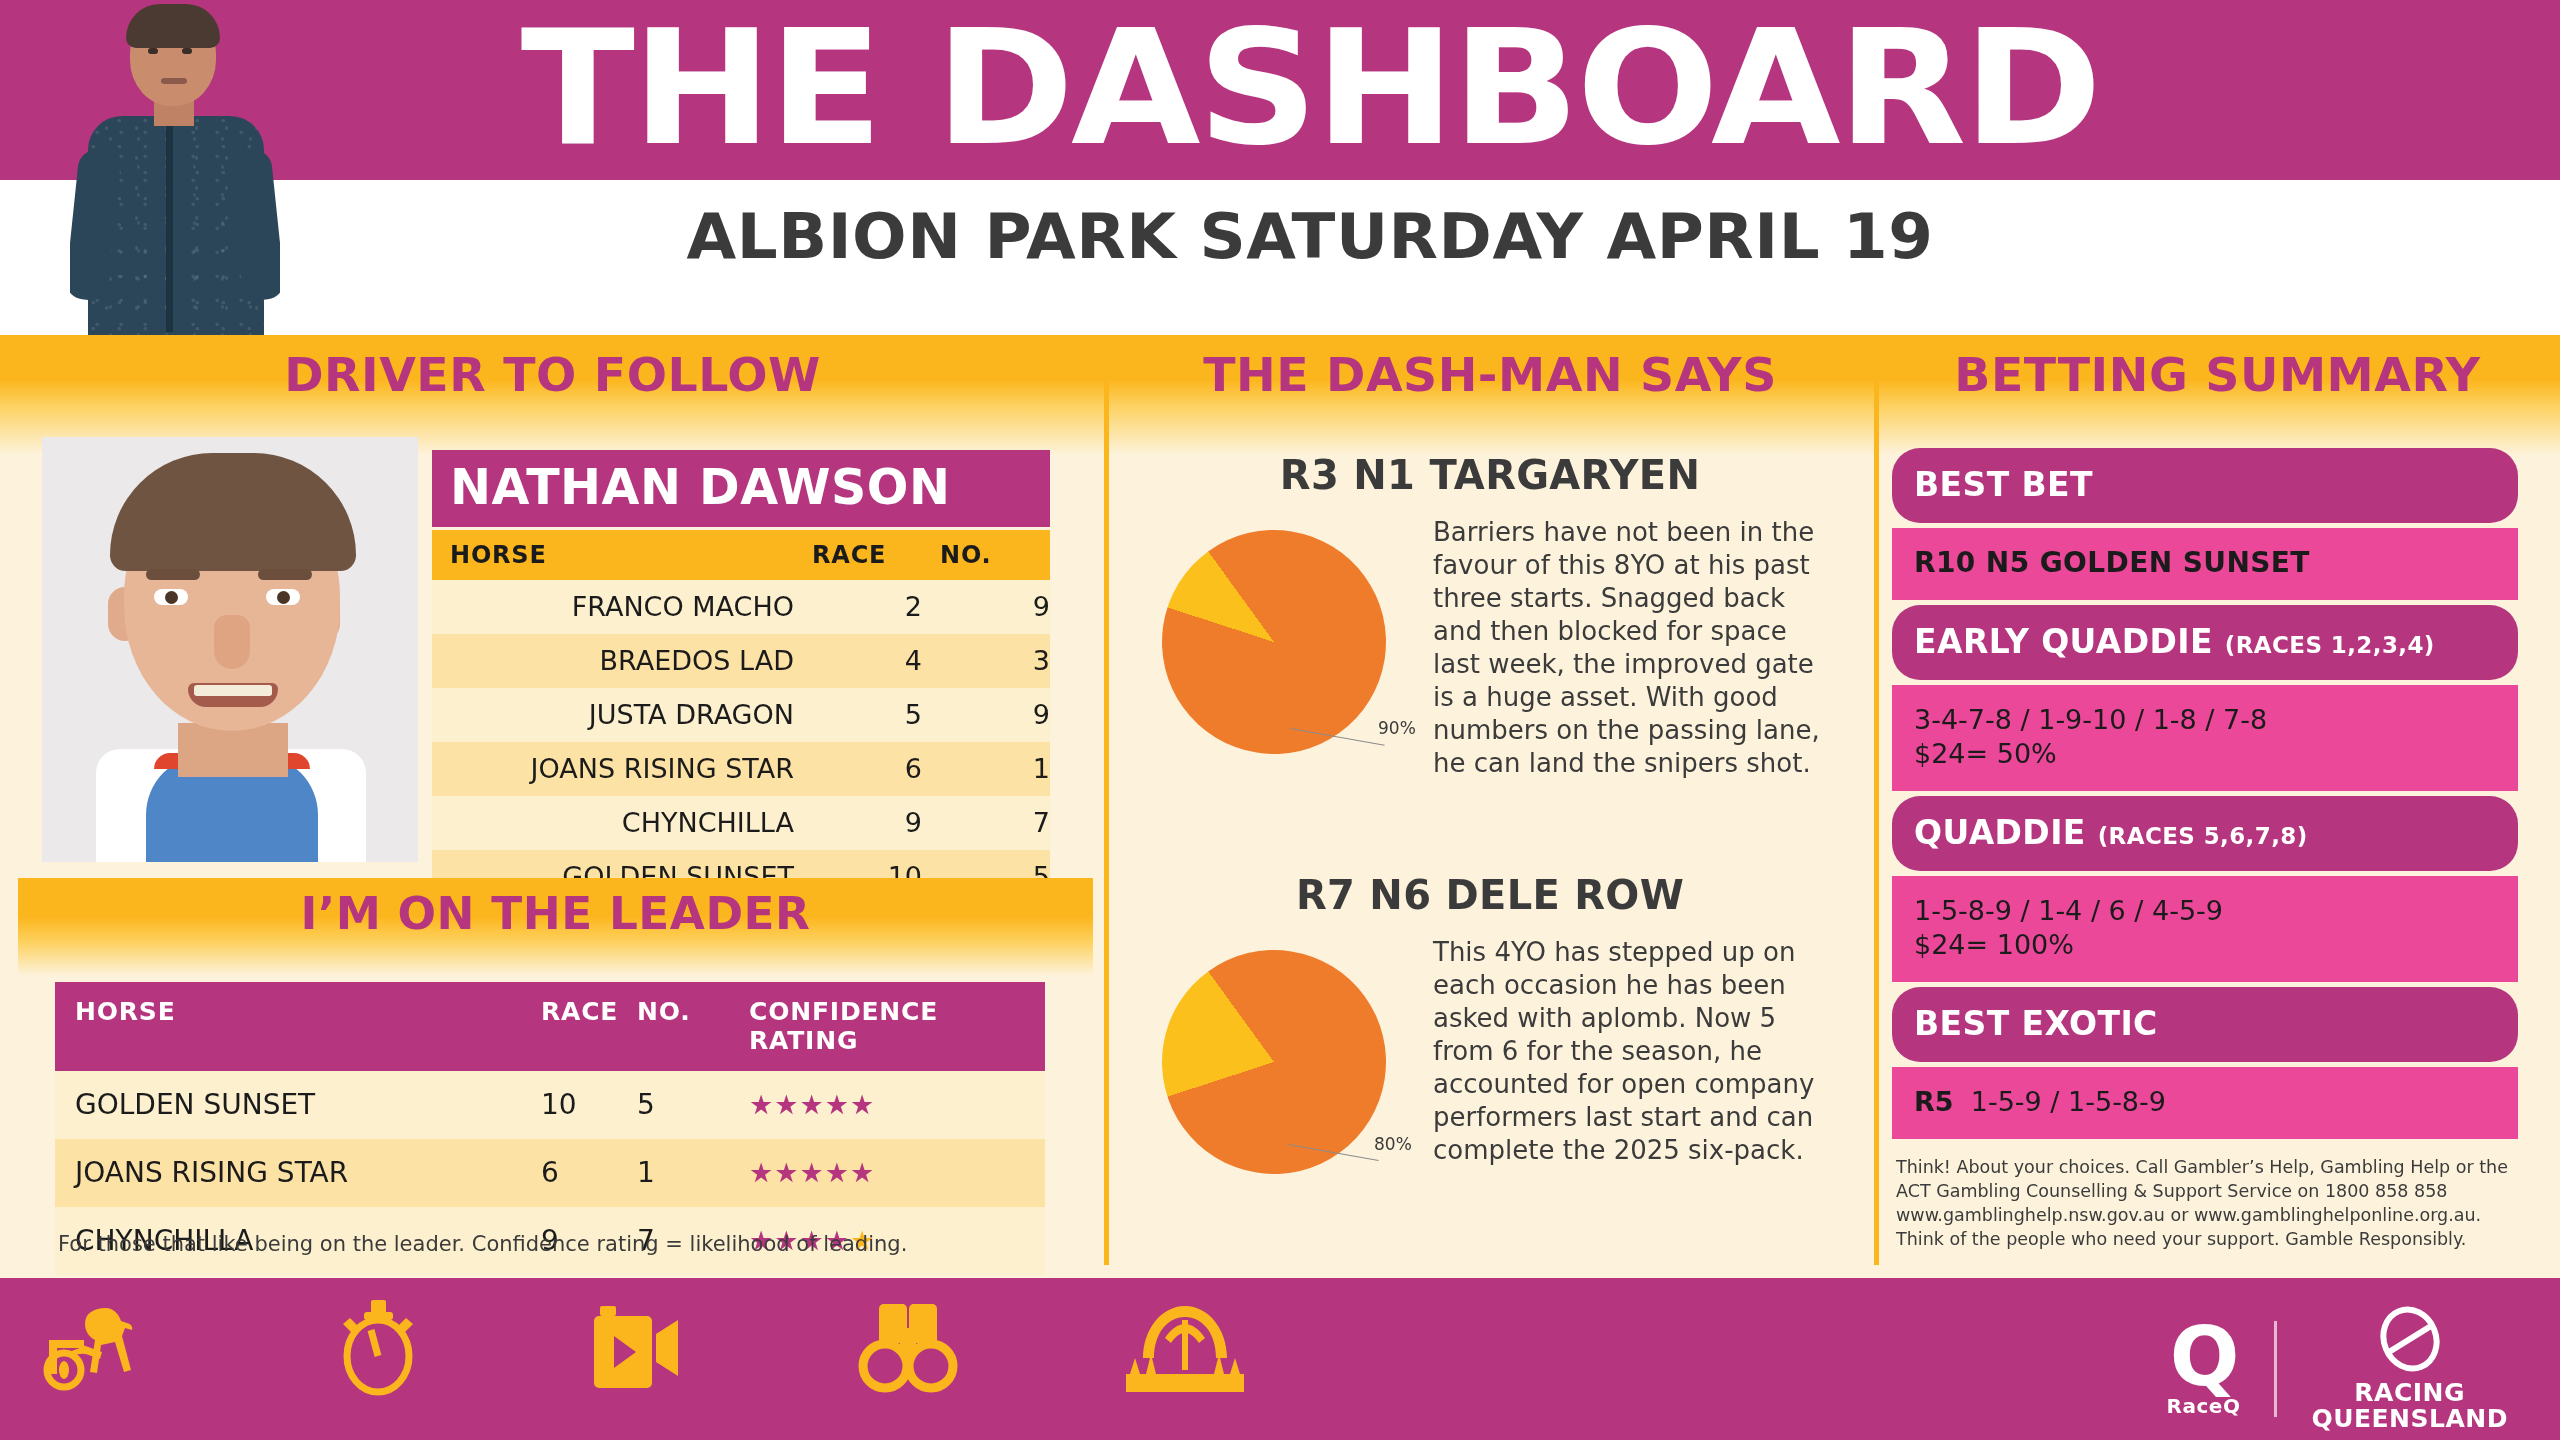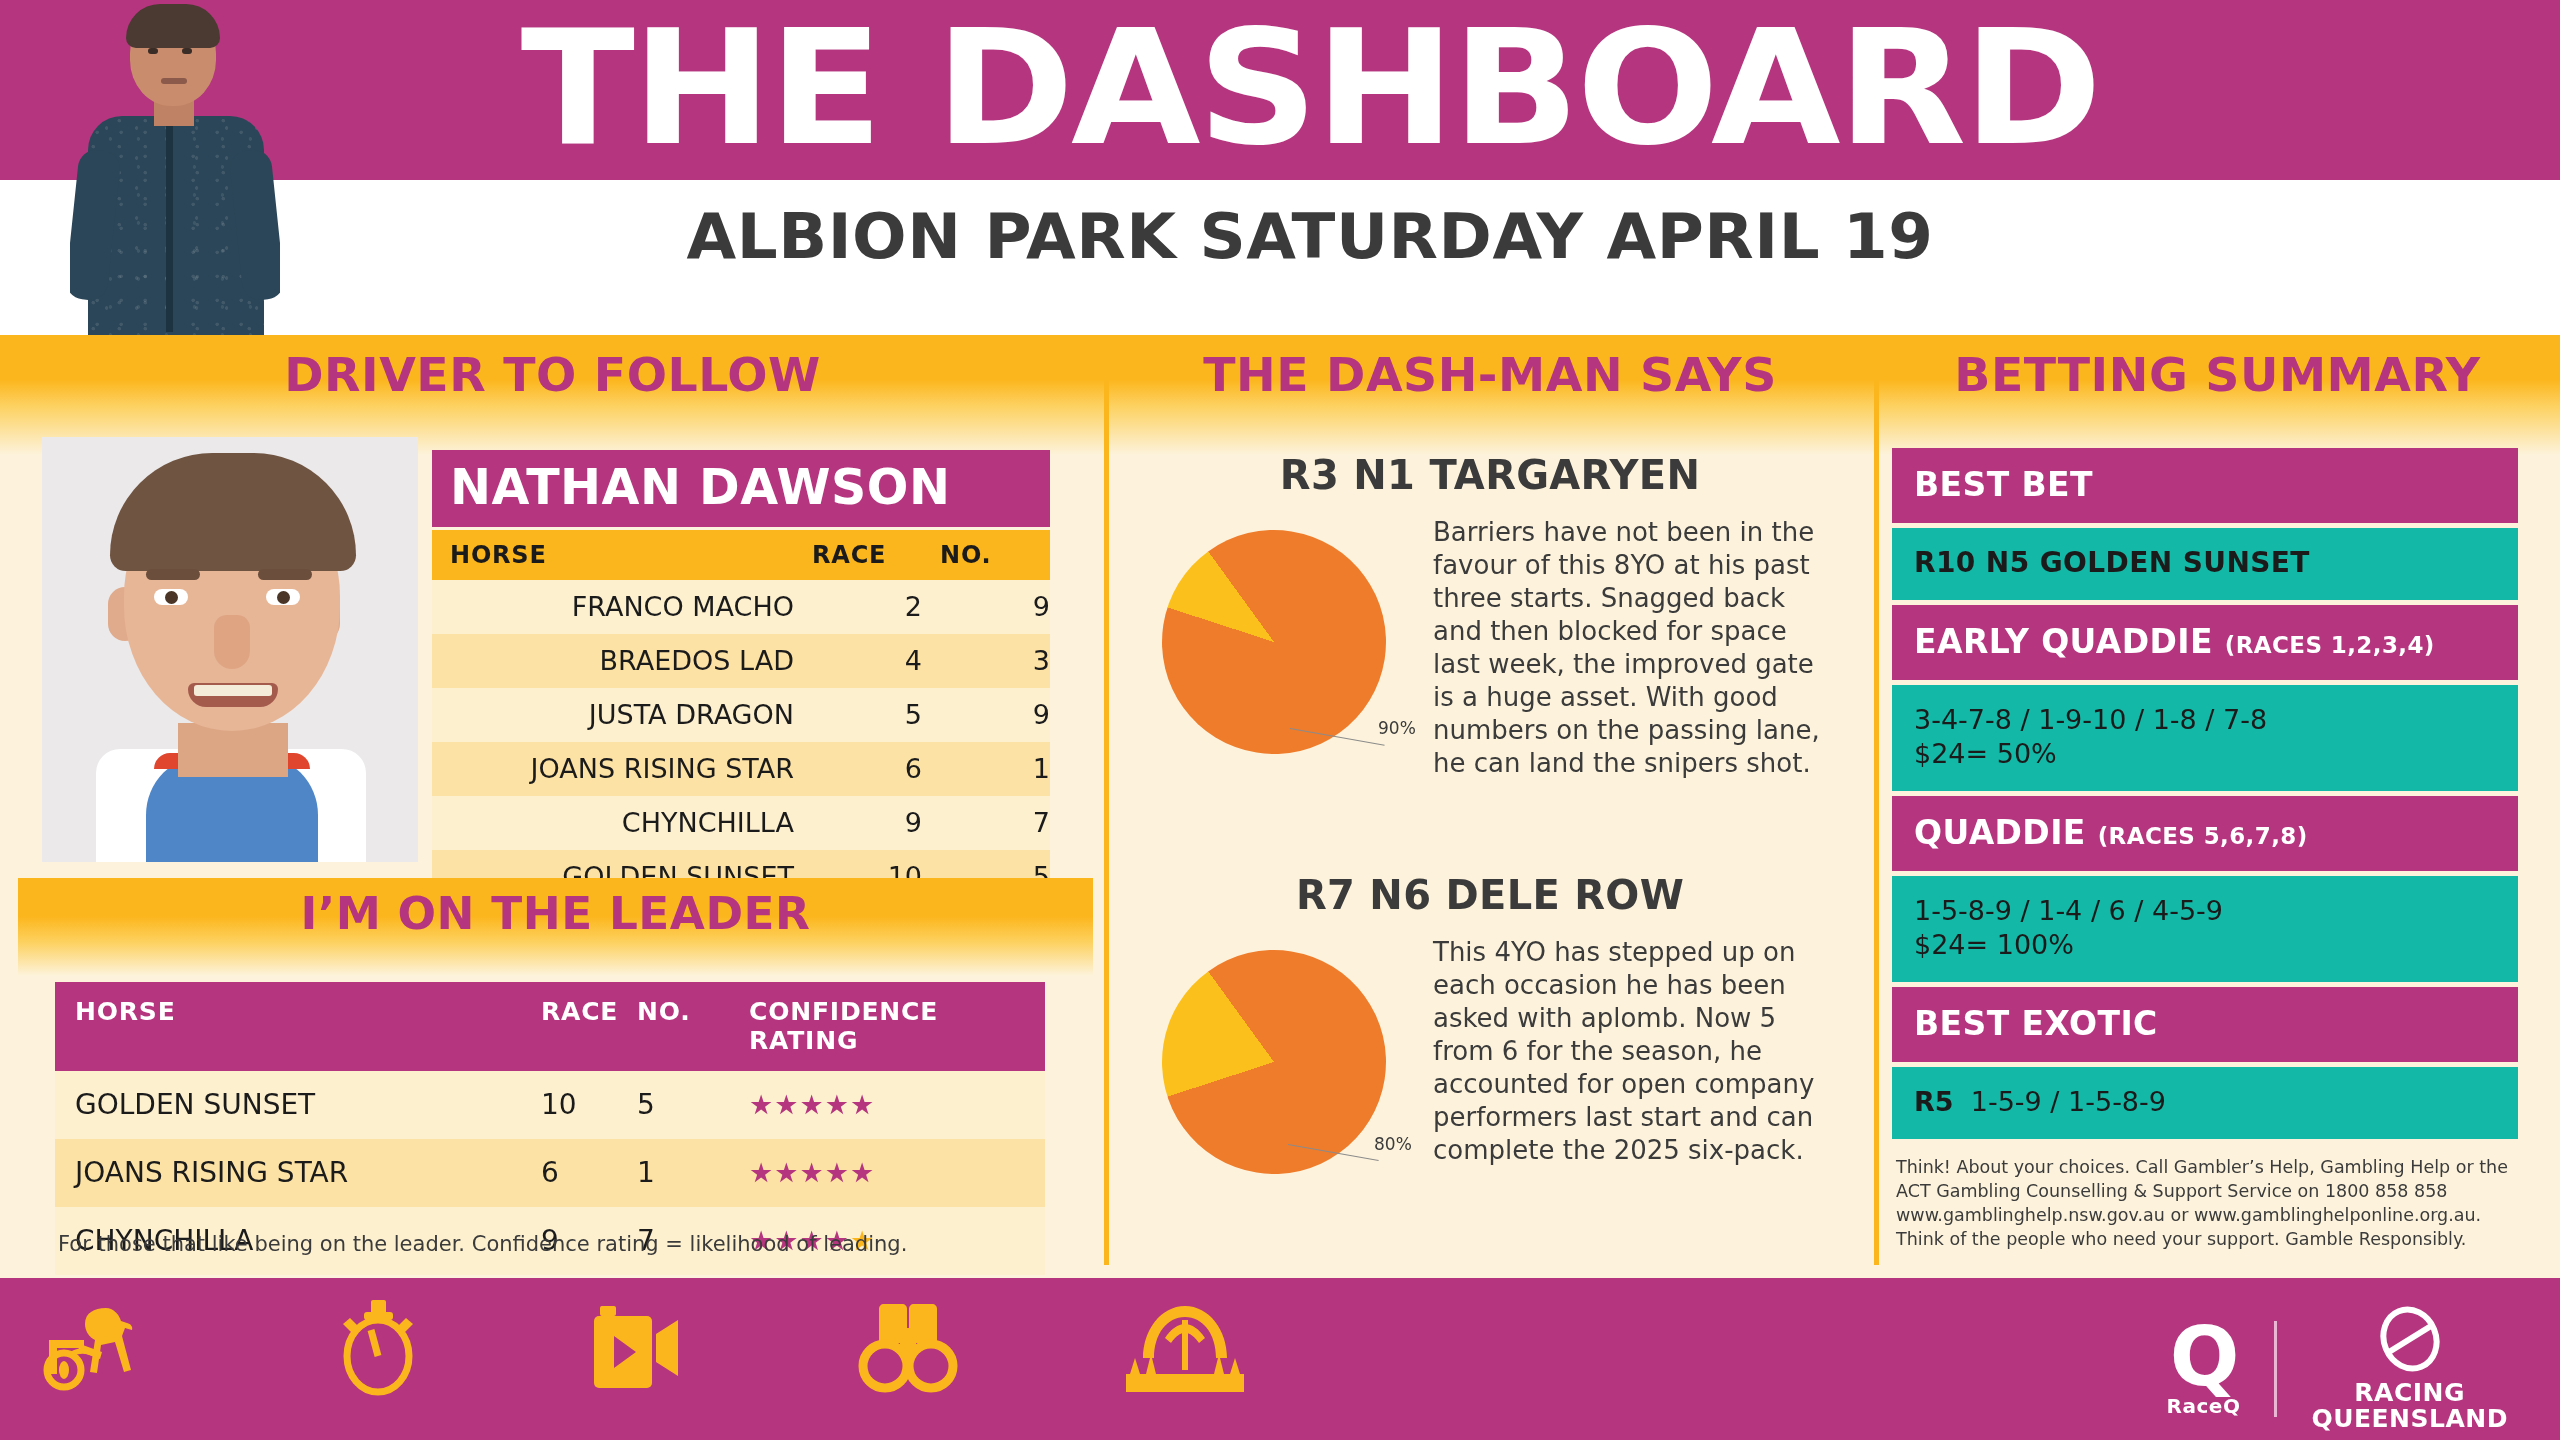--- a/index.html
+++ b/index.html
@@ -206,25 +206,25 @@
   #lline1 { left: 150px; top: 216px; width: 96px; transform: rotate(10deg); }
   #lline2 { left: 148px; top: 212px; width: 92px; transform: rotate(10deg); }
   .dash-text {
     font-size: 26px; line-height: 33px; color: #3b3b3b; width: 400px; padding-top: 4px; margin-left: 13px;
   }
 
   
   .bet-panel { position: absolute; left: 1892px; top: 448px; width: 626px; }
   .bet-head {
     background: #b5357e; color: #fff; font-weight: bold; font-size: 33px;
-    padding: 17px 0 19px 22px; letter-spacing: 0.4px; margin-bottom: 5px;
+    padding: 17px 0 19px 22px; letter-spacing: 0.4px; margin-bottom: 5px; border-radius: 28px;
   }
   .bet-head .sub { font-size: 23px; letter-spacing: 0.4px; }
   .bet-val {
-    background: #14b8a6; color: #1b1b1b; font-size: 27px;
+    background: #ec4899; color: #1b1b1b; font-size: 27px;
     padding: 18px 0 20px 22px; margin-bottom: 5px; line-height: 34px;
   }
   .bet-val.bold { font-weight: bold; font-size: 28px; letter-spacing: 0.4px; }
   .bet-val .r-tag { font-weight: bold; }
   .disclaimer {
     position: absolute; left: 1896px; top: 1155px; width: 630px;
     font-size: 17.5px; line-height: 24px; color: #3b3b3b;
   }
 
   

